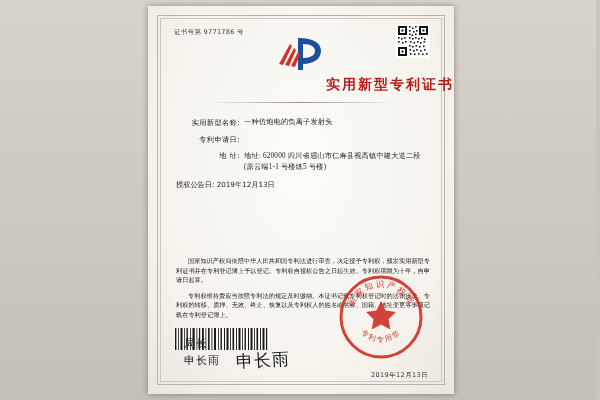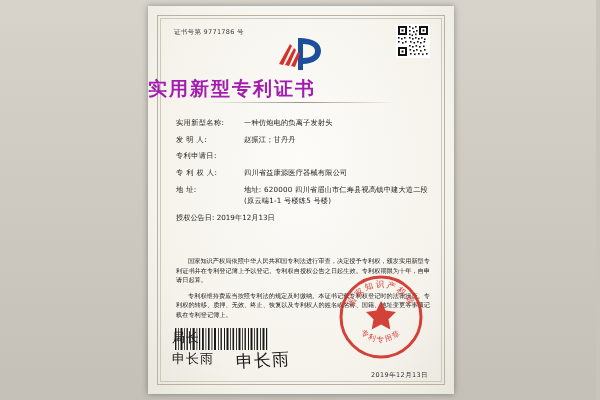--- a/index.html
+++ b/index.html
@@ -48,38 +48,38 @@
   }
   .qr svg{display:block;}
 
   
   .logo{
     position:absolute;left:50%;top:28px;transform:translateX(-50%);
     width:56px;height:40px;
   }
 
   .title{
-    position:absolute;left:0;right:0;top:70px;text-align:left;
+    position:absolute;left:0;right:0;top:70px;text-align:right;
     font-family:"DejaVu Sans","Liberation Sans",sans-serif;
-    font-size:19px;font-weight:bold;color:#a21caf;letter-spacing:2px;
+    font-size:14px;font-weight:bold;color:#b91c1c;letter-spacing:2px;
   }
   .title-rule{
     position:absolute;left:58px;right:58px;top:96px;height:1px;
     background:linear-gradient(90deg,rgba(0,0,0,0),#9a9483,rgba(0,0,0,0));
   }
 
   .fields{
     position:absolute;left:28px;right:24px;top:112px;
     font-size:7.2px;color:#1c1c1c;line-height:1.35;
   }
   .frow{display:flex;margin-bottom:7px;align-items:flex-start;}
   .flabel{
-    white-space:nowrap;flex:0 0 auto;margin-right:4px;letter-spacing:.4px;
-  }
-  .fvalue{flex:1 1 auto;letter-spacing:.2px;}
+    white-space:nowrap;flex:0 0 auto;margin-right:4px;letter-spacing:.4px;text-align:right;
+  }
+  .fvalue{flex:1 1 auto;letter-spacing:.2px;font-family:Liberation Serif, serif;}
   .frow.two .flabel{flex:0 0 64px;}
   .addr .fvalue{line-height:1.5;}
 
   .grant-row{
     display:flex;justify-content:flex-start;gap:18px;margin-top:2px;
   }
   .grant-row .seg{white-space:nowrap;}
 
   .body-text{
     position:absolute;left:28px;right:24px;top:250px;
@@ -94,21 +94,21 @@
   .barcode svg{display:block;}
 
   
   .seal{
     position:absolute;right:30px;bottom:34px;width:86px;height:86px;
     opacity:.88;
   }
 
   
   .sig-label{
-    position:absolute;left:24px;bottom:24px;font-size:13px;color:#1c1c1c;
+    position:absolute;left:36px;bottom:24px;font-size:11px;color:#1c1c1c;
     letter-spacing:1px;line-height:1.6;
   }
   .sig-name{
     position:absolute;left:88px;bottom:22px;
     font-size:17px;color:#1a1a1a;
     font-family:"DejaVu Serif","Liberation Serif",serif;
     letter-spacing:1px;transform:rotate(-3deg);
   }
   .issue-date{
     position:absolute;right:26px;bottom:14px;font-size:6.5px;color:#333;
@@ -199,29 +199,21 @@
 
     <div class="title">实用新型专利证书</div>
     <div class="title-rule"></div>
 
     <div class="fields">
       <div class="frow two">
         <span class="flabel">实用新型名称:</span>
         <span class="fvalue">一种仿炮电的负离子发射头</span>
       </div>
       <div class="frow two">
-        <span class="flabel">发 明 人:</span>
-        <span class="fvalue">赵振江；甘丹丹</span>
-      </div>
-      <div class="frow two">
         <span class="flabel">专利申请日:</span>
-      </div>
-      <div class="frow two">
-        <span class="flabel">专 利 权 人:</span>
-        <span class="fvalue">四川省益康源医疗器械有限公司</span>
       </div>
       <div class="frow two addr">
         <span class="flabel">地        址:</span>
         <span class="fvalue">地址: 620000 四川省眉山市仁寿县视高镇中建大道二段(原云端1-1 号楼练5 号楼)</span>
       </div>
       <div class="grant-row">
         <span class="seg">
           <span>授权公告日:</span>
           <span>2019年12月13日</span>
         </span>

